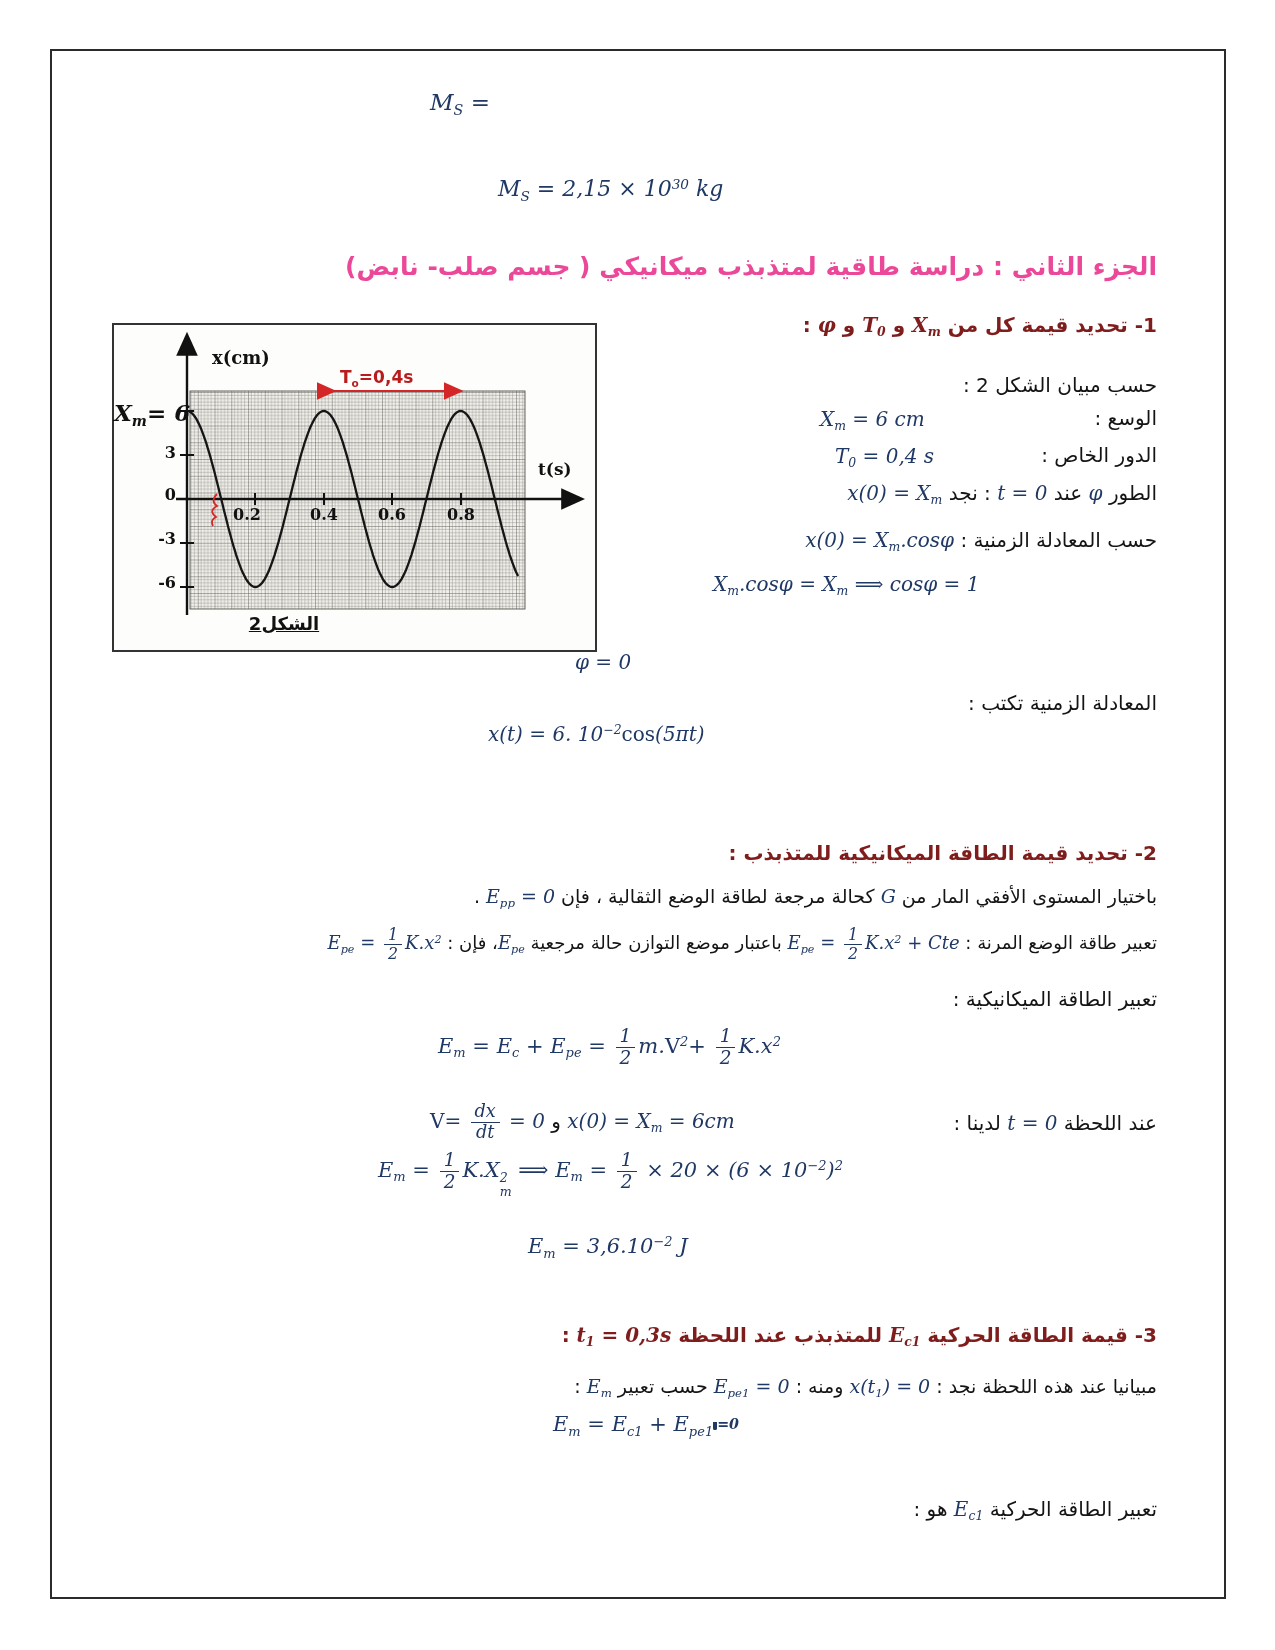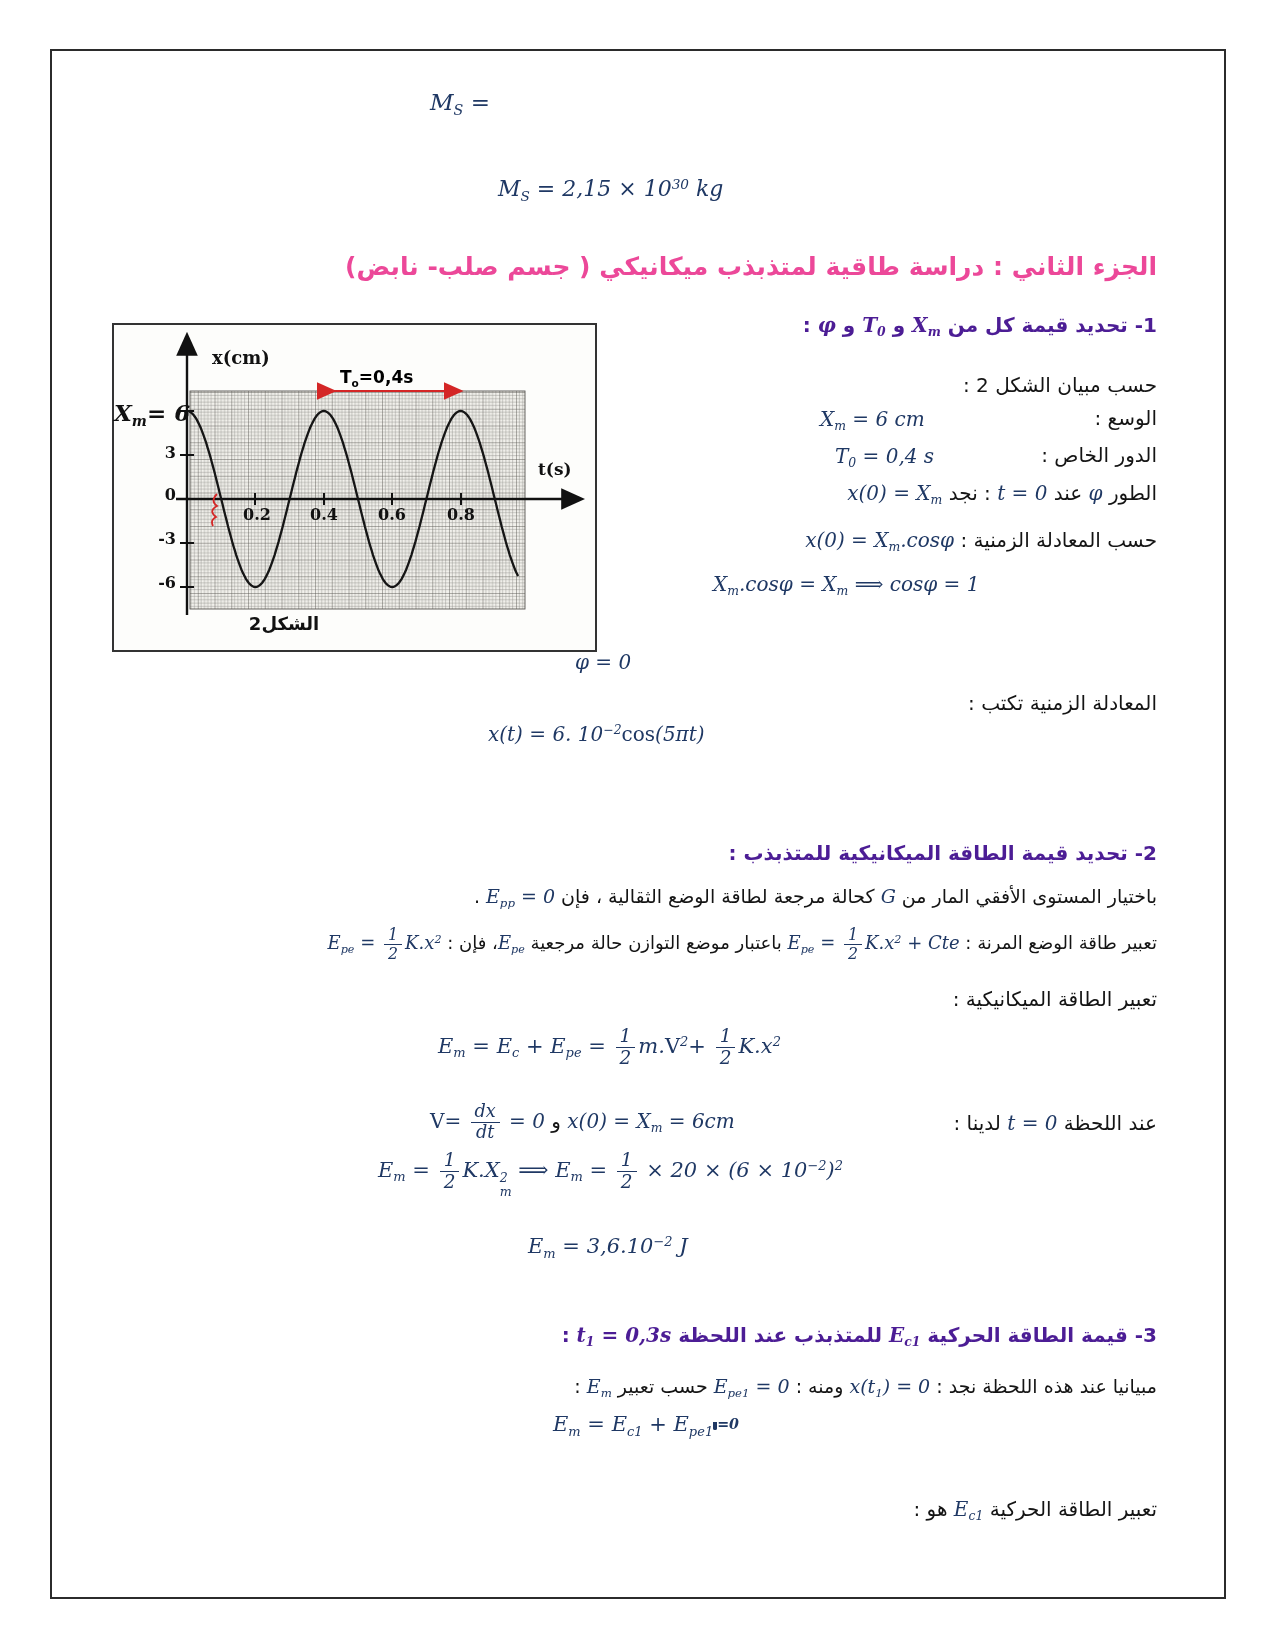--- a/index.html
+++ b/index.html
@@ -24,29 +24,29 @@
   .frac{display:inline-flex;flex-direction:column;align-items:center;
         vertical-align:middle;margin:0 3px;font-size:0.88em;line-height:1.12;}
   .frac .n{padding:0 4px;border-bottom:1.5px solid currentColor;}
   .frac .d{padding:0 4px;}
   .ubw{display:inline-flex;flex-direction:row;align-items:center;vertical-align:top;}
   .ubw .brace{width:86%;height:6px;border:2px solid currentColor;border-top:none;
               border-radius:0 0 10px 10px;margin-top:2px;}
   .ubw .ubl{font-size:0.68em;font-weight:bold;margin-top:1px;}
   
   .hpurple{color:#ec4899;font-size:25px;font-weight:600;}
-  .hpink{color:#4c1d95;font-size:20px;font-weight:600;}
+  .hpink{color:#7f1d1d;font-size:20px;font-weight:600;}
   .hpink .mx{color:inherit;}
   
   .fig{position:absolute;left:112px;top:323px;width:481px;height:325px;
        border:2px solid #333;background:#fdfdfb;}
   .fig .lbl{position:absolute;font-family:"DejaVu Serif",serif;font-weight:bold;
             color:#111;white-space:nowrap;}
-  .fig .red{color:#000000;font-family:"DejaVu Sans",sans-serif;}
-  .caption{font-family:"DejaVu Sans",sans-serif !important;direction:rtl;}
+  .fig .red{color:#b91c1c;font-family:"DejaVu Sans",sans-serif;}
+  .caption{font-family:"DejaVu Sans",sans-serif !important;direction:rtl;text-decoration:underline;}
 </style>
 </head>
 <body>
 
 <div class="frame"></div>
 
 <div class="abs mathline" style="left:430px;top:86px;font-size:23px;"><span>M</span><sub>S</sub><span> = </span></div>
 <div class="abs mathline" style="left:498px;top:174px;font-size:22px;"><span>M</span><sub>S</sub><span> = 2,15 × 10</span><sup>30</sup><span> kg</span></div>
 
 <div class="abs arline hpurple" style="right:118px;top:248px;">الجزء الثاني : دراسة طاقية لمتذبذب ميكانيكي ( جسم صلب- نابض)</div>
@@ -86,21 +86,21 @@
     <line x1="216" y1="66" x2="343" y2="66" stroke="#d42626" stroke-width="2.2" marker-start="url(#arrR)" marker-end="url(#arrR)"></line>
     <path d="M103,169 q-7,7 0,12 q-9,5 -1,11 q-6,3 -3,9" fill="none" stroke="#d42626" stroke-width="1.8"></path>
   </svg>
   <span class="lbl" style="left:98px;top:22px;font-size:18px;">x(cm)</span>
   <span class="lbl" style="left:424px;top:134px;font-size:17px;">t(s)</span>
   <span class="lbl" style="left:0px;top:74px;width:66px;text-align:right;font-size:23px;font-style:italic;"><span>X</span><sub>m</sub><span>= 6</span></span>
   <span class="lbl" style="left:28px;top:118px;width:34px;text-align:right;font-size:16px;">3</span>
   <span class="lbl" style="left:28px;top:160px;width:34px;text-align:right;font-size:16px;">0</span>
   <span class="lbl" style="left:24px;top:204px;width:38px;text-align:right;font-size:16px;">-3</span>
   <span class="lbl" style="left:24px;top:248px;width:38px;text-align:right;font-size:16px;">-6</span>
-  <span class="lbl" style="left:119px;top:180px;width:24px;text-align:center;font-size:16px;padding-left:10px;">0.2</span>
+  <span class="lbl" style="left:119px;top:180px;width:24px;text-align:center;font-size:16px;">0.2</span>
   <span class="lbl" style="left:188px;top:180px;width:44px;text-align:center;font-size:16px;">0.4</span>
   <span class="lbl" style="left:256px;top:180px;width:44px;text-align:center;font-size:16px;">0.6</span>
   <span class="lbl" style="left:325px;top:180px;width:44px;text-align:center;font-size:16px;">0.8</span>
   <span class="lbl red" style="left:226px;top:42px;font-size:17px;font-style:normal;"><span>T</span><sub>o</sub><span>=0,4s</span></span>
   <span class="lbl caption" style="left:110px;top:288px;width:120px;text-align:center;font-size:18px;">الشكل2</span>
 </div>
 
 <div class="abs arline" style="right:118px;top:370px;">حسب مبيان الشكل 2 :</div>
 <div class="abs arline" style="right:118px;top:403px;">الوسع :</div>
 <div class="abs mathline" style="left:820px;top:405px;font-size:20px;"><span>X</span><sub>m</sub><span> = 6 cm</span></div>

